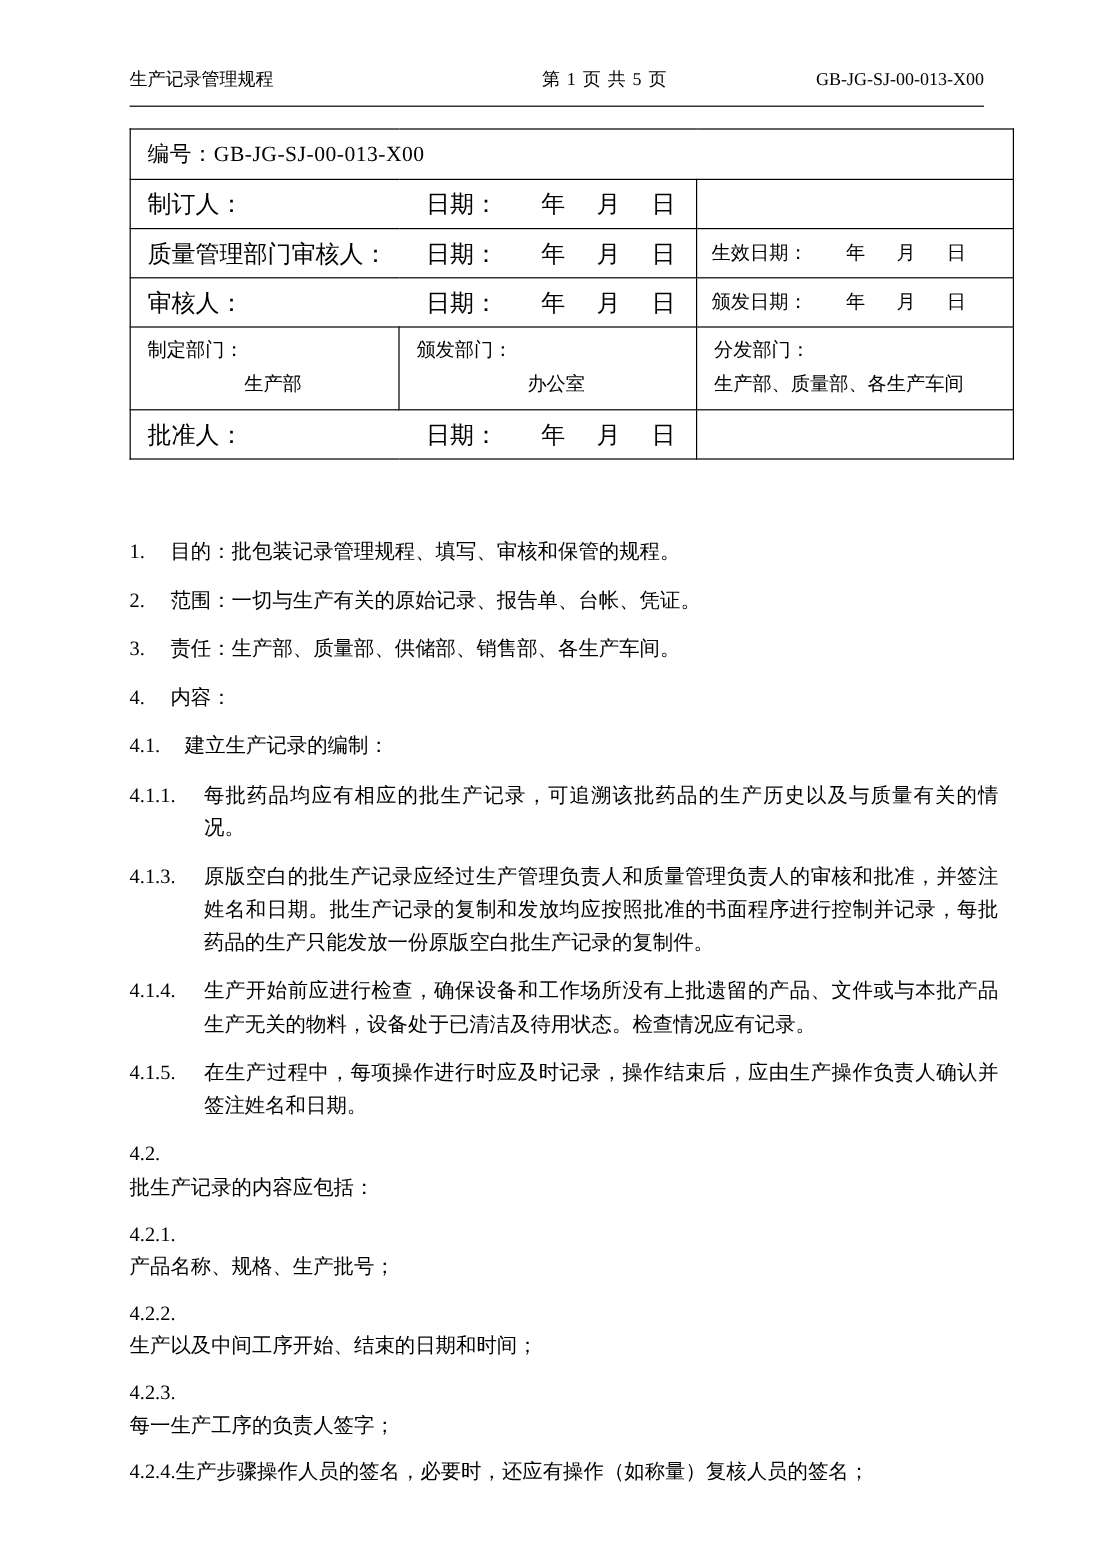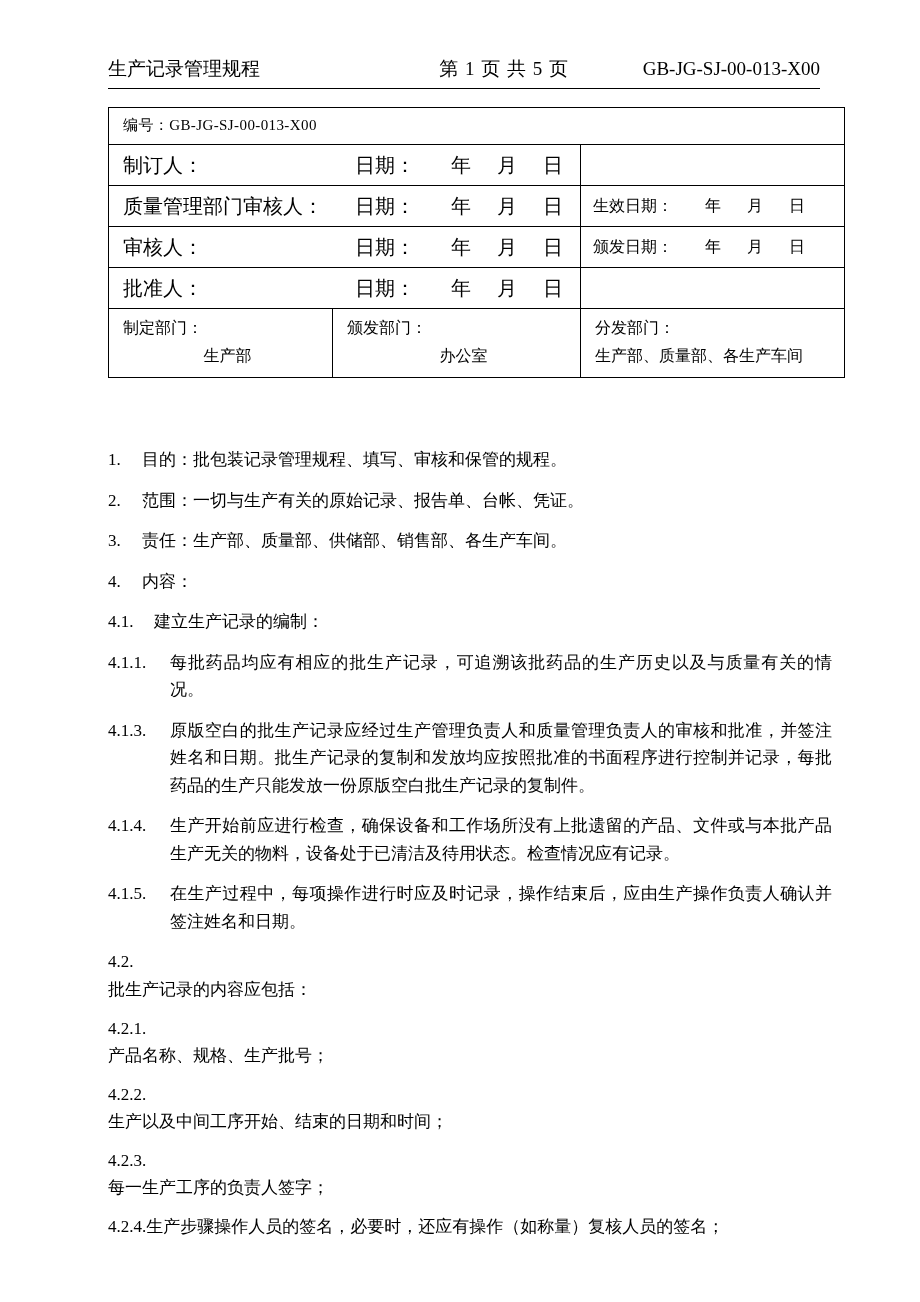--- a/index.html
+++ b/index.html
@@ -23,21 +23,21 @@
   
   .running-header {
     position: absolute;
     left: 108px;
     top: 58px;
     width: 712px;
     height: 30px;
     border-bottom: 1.5px solid #000;
     display: flex;
     align-items: flex-start;
-    font-size: 19px;
+    font-size: 15px;
     line-height: 1.2;
   }
   .rh-left  { flex: 0 0 300px; text-align: left; }
   .rh-mid   { flex: 1 1 auto; text-align: center; letter-spacing: 1px; }
   .rh-right { flex: 0 0 220px; text-align: right; }
 
   
   .cover-table {
     position: absolute;
     left: 108px;
@@ -53,21 +53,21 @@
   }
   .doc-title {
     text-align: center;
     font-size: 25px;
     font-weight: bold;
     letter-spacing: 2px;
     padding: 14px 0 12px 0 !important;
     font-family: "DejaVu Serif", "Liberation Serif", serif;
   }
   .doc-code {
-    font-size: 15px;
+    font-size: 18px;
     padding: 8px 0 9px 14px !important;
     letter-spacing: 0.4px;
   }
   .sign-cell {
     font-size: 20px;
     padding: 5px 0 5px 14px !important;
     height: 30px;
   }
   .sign-row {
     display: flex;
@@ -218,48 +218,48 @@
             <span class="right-ymd">
               <span>年</span>
               <span>月</span>
               <span>日</span>
             </span>
           </div>
         </td>
       </tr>
 
       <tr>
+        <td class="dept-cell">
+          <span class="dept-label">制定部门：</span>
+          <span class="dept-value-center">生产部</span>
+        </td>
+        <td class="dept-cell">
+          <span class="dept-label">颁发部门：</span>
+          <span class="dept-value-center">办公室</span>
+        </td>
+        <td class="dept-cell">
+          <span class="dept-label">分发部门：</span>
+          <span class="dept-value-left">生产部、质量部、各生产车间</span>
+        </td>
+      </tr>
+
+      <tr>
         <td colspan="2" class="sign-cell">
           <div class="sign-row">
             <span class="sign-name">批准人：</span>
             <span class="sign-date-label">日期：</span>
             <span class="ymd">
               <span>年</span>
               <span>月</span>
               <span>日</span>
             </span>
           </div>
         </td>
         <td class="blank-cell"></td>
       </tr>
-
-      <tr>
-        <td class="dept-cell">
-          <span class="dept-label">制定部门：</span>
-          <span class="dept-value-center">生产部</span>
-        </td>
-        <td class="dept-cell">
-          <span class="dept-label">颁发部门：</span>
-          <span class="dept-value-center">办公室</span>
-        </td>
-        <td class="dept-cell">
-          <span class="dept-label">分发部门：</span>
-          <span class="dept-value-left">生产部、质量部、各生产车间</span>
-        </td>
-      </tr>
     </tbody>
   </table>
 
   <div class="body">
     <div class="para">
       <span class="num num-w1">1.</span>
       <span class="txt">目的：批包装记录管理规程、填写、审核和保管的规程。</span>
     </div>
     <div class="para">
       <span class="num num-w1">2.</span>

